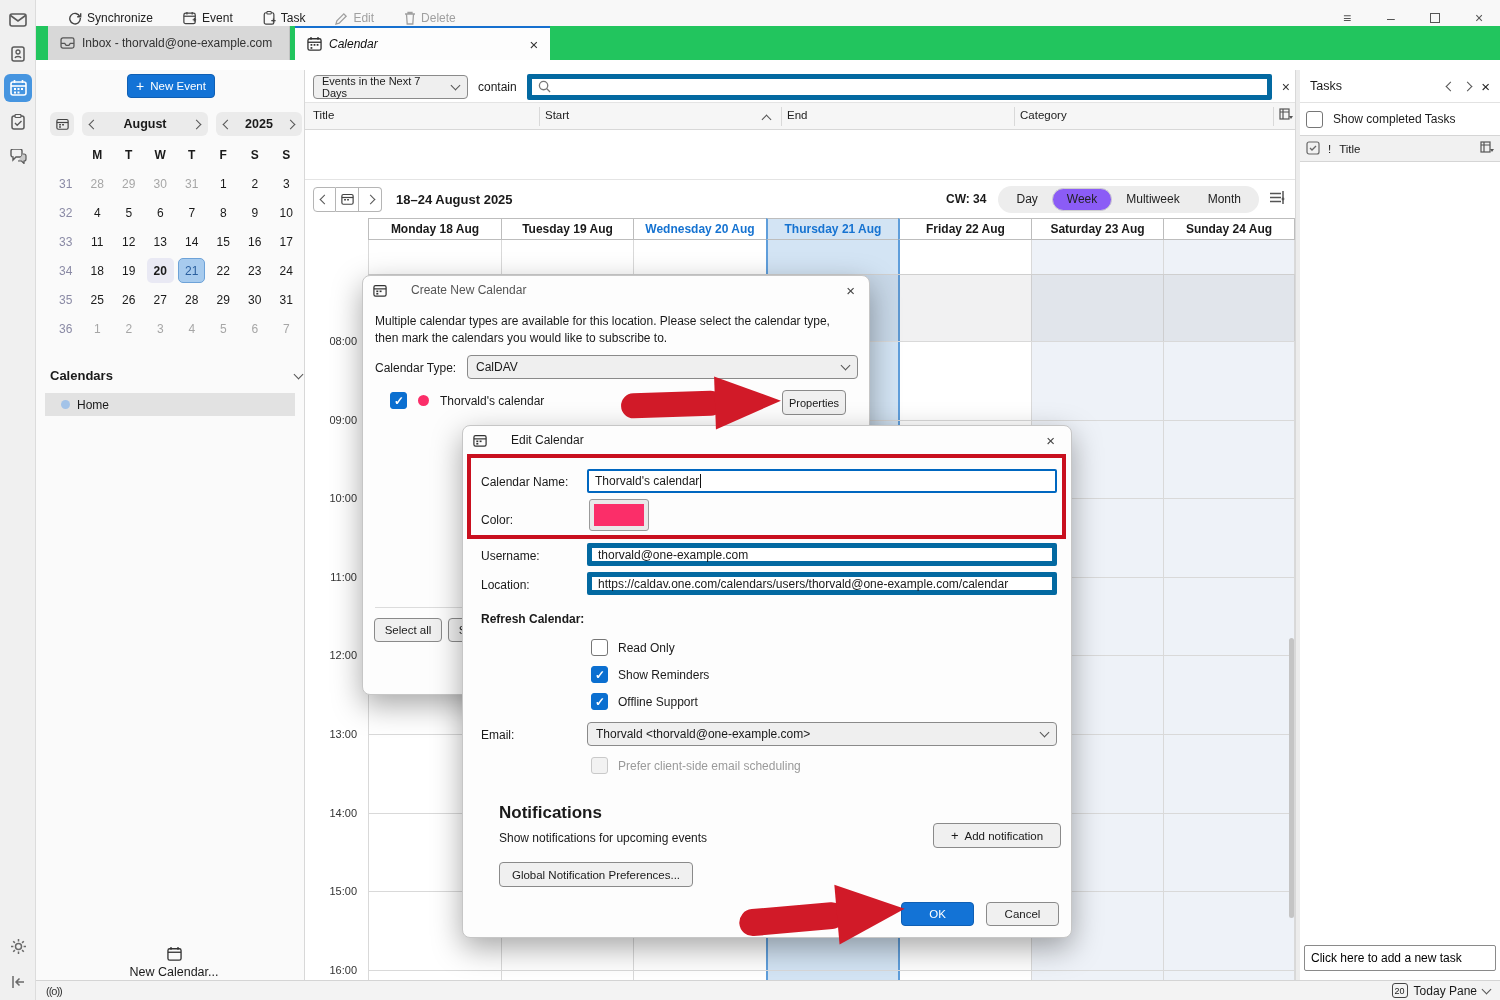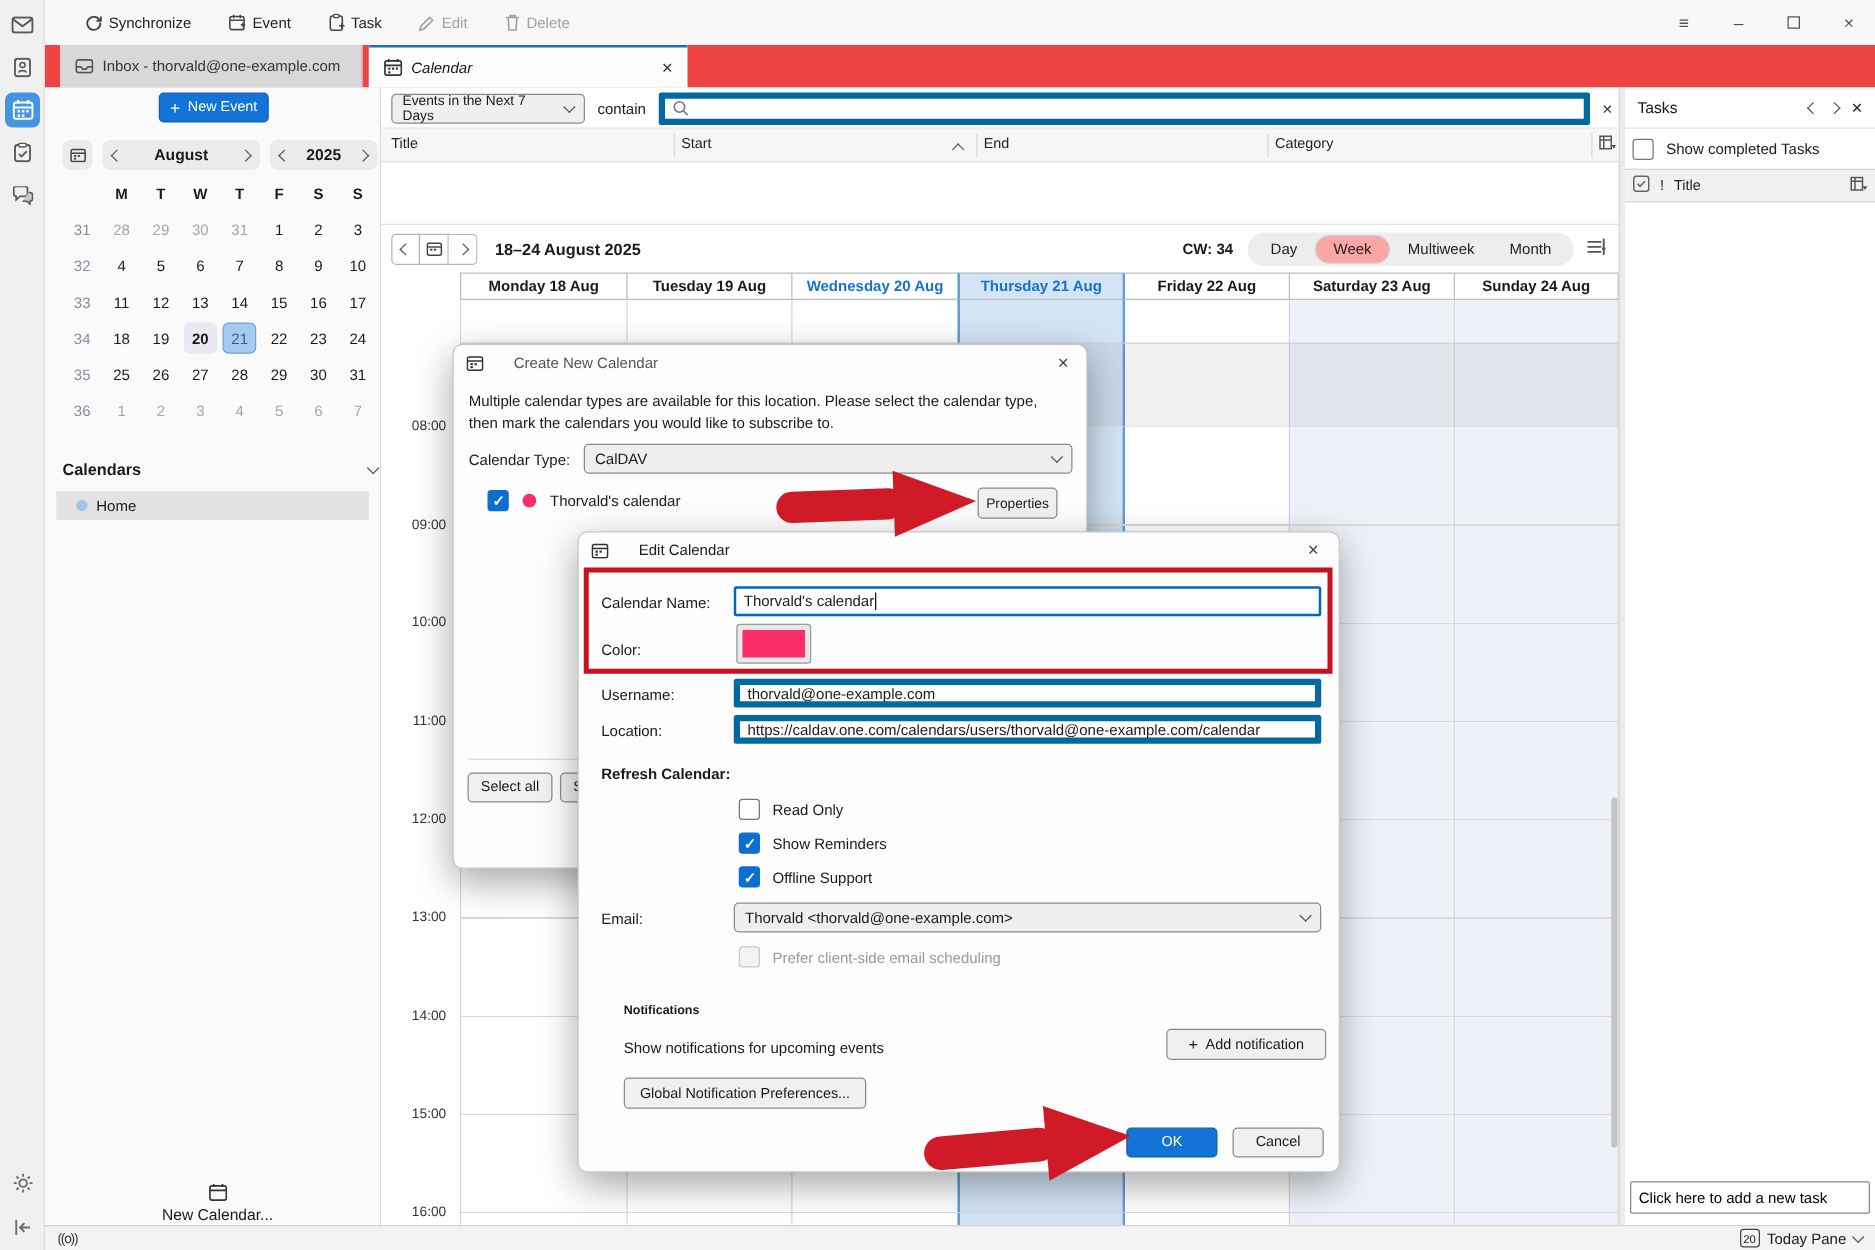--- a/index.html
+++ b/index.html
@@ -35,21 +35,21 @@
   .rail-ico.active { background:#4695e0; }
   .rail-ico svg { display:block; }
 
   
   #toolbar { left:36px; top:0; width:1464px; height:36px; background:#f8f8f8; }
   .tb-item { display:inline-flex; align-items:center; gap:5px; height:26px; padding:0 8px; border-radius:4px; font-size:12px; color:#222; }
   .tb-item.disabled { color:#a0a0a0; }
   .winctl { width:30px; height:26px; display:inline-flex; align-items:center; justify-content:center; color:#555; font-size:14px; }
 
   
-  #tabstrip { left:36px; top:36px; width:1464px; height:34px; background:#ef4444;text-align:center; }
+  #tabstrip { left:36px; top:26px; width:1464px; height:34px; background:#22c55e;text-align:center; }
   .tab { position:absolute; top:0; height:34px; display:flex; align-items:center; gap:7px; padding:0 12px; font-size:12px; }
   .tab.inactive { background:#d8d8d8; border-right:1px solid #c2c2c2; color:#333; }
   .tab.active { background:#fdfdfd; border-top:2px solid #1670cf; color:#111; }
 
   
   #sidebar { left:36px; top:70px; width:269px; height:910px; background:#fafafa; border-right:1px solid #d8d8d8; }
   #mc-grid { position:absolute; left:14px; top:70px; width:252px; display:grid; grid-template-columns:repeat(8,31.5px); grid-auto-rows:29px; align-items:center; justify-items:center; font-size:12px; }
   #mc-grid .hdr { font-weight:bold; }
   #mc-grid .wknum { color:#8a8aa5; }
   #mc-grid .mut { color:#a6a6a6; }
@@ -59,21 +59,21 @@
   .mc-pill { display:inline-flex; align-items:center; background:#ebebeb; border-radius:6px; height:24px; }
 
   
   #filterbar { left:305px; top:70px; width:990px; height:33px; background:#fff; border-bottom:1px solid #e4e4e4; }
   #listheader { left:305px; top:103px; width:990px; height:27px; background:#f6f6f6; border-bottom:1px solid #d8d8d8; font-size:11.5px; color:#222; }
   .lh-sep { position:absolute; top:4px; height:19px; width:1px; background:#d9d9d9; }
   #navbar { left:305px; top:180px; width:990px; height:38px; background:#fff; }
   .navbtn { width:23px; height:25px; background:#fff; border:1px solid #b5b5b5; display:inline-flex; align-items:center; justify-content:center; }
   .seg { display:flex; align-items:center; background:#ededed; border-radius:15px; height:27px; padding:0 4px; font-size:12px; }
   .seg .opt { padding:0 14px; height:23px; display:flex; align-items:center; border-radius:12px; color:#222; }
-  .seg .opt.on { background:#fca5a5; border:1px solid #cfcfcf; }
+  .seg .opt.on { background:#8b5cf6; border:1px solid #cfcfcf; }
 
   
   #weekarea { left:305px; top:218px; width:990px; height:762px; background:#fff; }
   .wk-hdr { position:absolute; top:0; height:22px; display:flex; align-items:center; justify-content:center; font-weight:bold; font-size:12px; border-top:1px solid #bdbdbd; border-bottom:1px solid #bdbdbd; border-left:1px solid #bdbdbd; background:#fff; }
   .wk-hdr.blue { color:#1673d1; }
   .col { position:absolute; top:22px; height:740px; border-left:1px solid #d9d9d9; }
   .gutter-label { position:absolute; width:52px; text-align:right; font-size:11px; color:#333; }
 
   
   #taskspanel { left:1300px; top:70px; width:200px; height:910px; background:#fff; }
@@ -608,21 +608,21 @@
   <div class="sel" style="position:absolute; left:124px; top:296px; width:470px; height:24px;">
     <span>Thorvald &lt;thorvald@one-example.com&gt;</span>
     <span class="chv down"></span>
   </div>
 
   <div class="row abs" style="left:128px; top:331px; gap:10px;">
     <span class="cb dis"></span>
     <span style="color:#9a9a9a">Prefer client-side email scheduling</span>
   </div>
 
-  <div class="lbl bold" style="left:36px; top:377px; font-size:10px;">Notifications</div>
+  <div class="lbl bold" style="left:36px; top:377px; font-size:17px;">Notifications</div>
   <div class="lbl" style="left:36px; top:405px;">Show notifications for upcoming events</div>
   <div class="btn" style="position:absolute; left:470px; top:397px; width:128px; height:25px; gap:6px;">
     <span style="font-size:13px">+</span>
     <span>Add notification</span>
   </div>
   <div class="btn" style="position:absolute; left:36px; top:436px; width:194px; height:25px;">
     <span>Global Notification Preferences...</span>
   </div>
 
   <div class="btn primary" style="position:absolute; left:438px; top:476px; width:73px; height:24px;">

